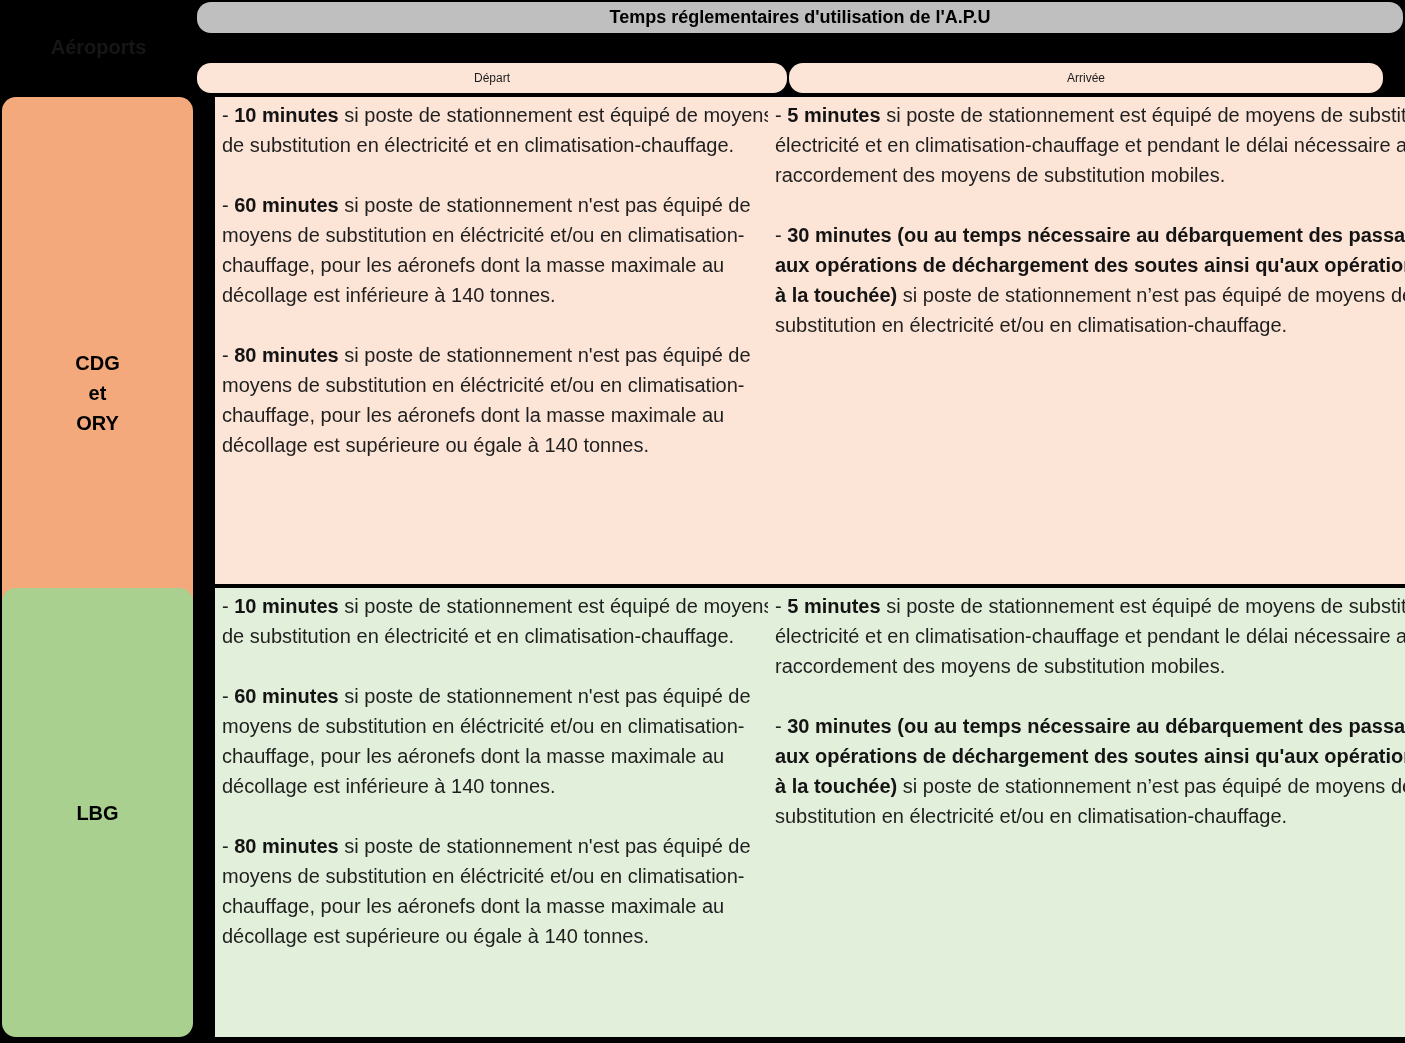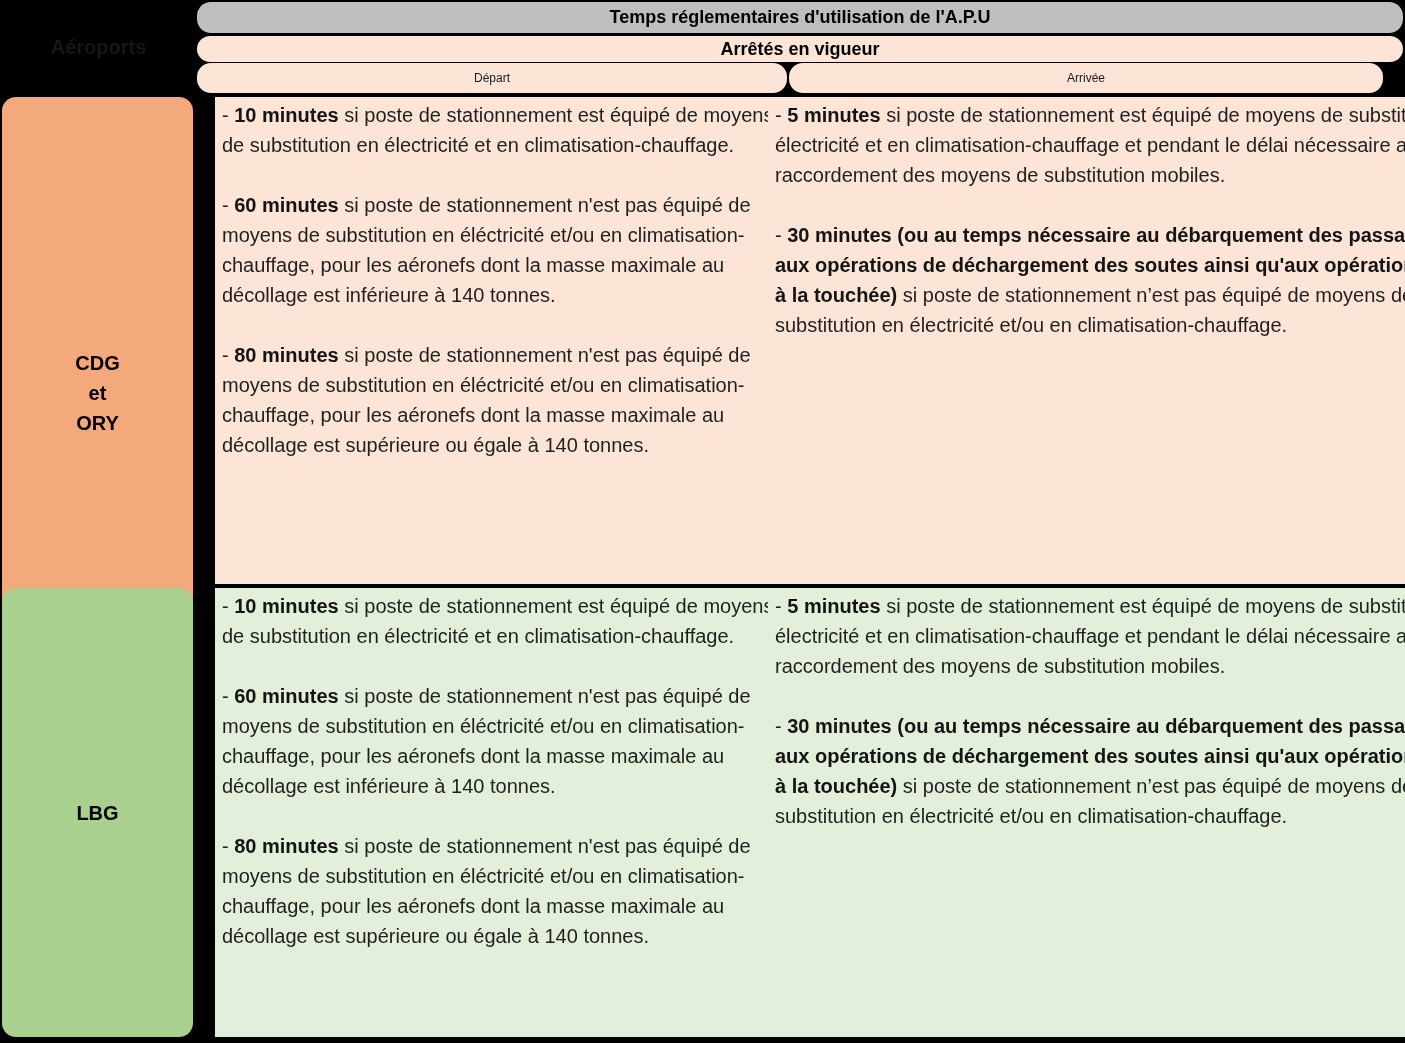--- a/index.html
+++ b/index.html
@@ -97,23 +97,20 @@
 <div class="apu-table">
 
   <div class="cell corner center">
     <span>Aéroports</span>
   </div>
 
   <div class="cell title-cell center">
     <span>Temps réglementaires d'utilisation de l'A.P.U</span>
   </div>
 
-  <div class="cell subtitle-cell center">
-    <span>Arrêtés en vigueur</span>
-  </div>
 
   <div class="cell colhead depart center">
     <span>Départ</span>
   </div>
 
   <div class="cell colhead arrivee center">
     <span>Arrivée</span>
   </div>
 
   <div class="cell rowlabel cdg center">

